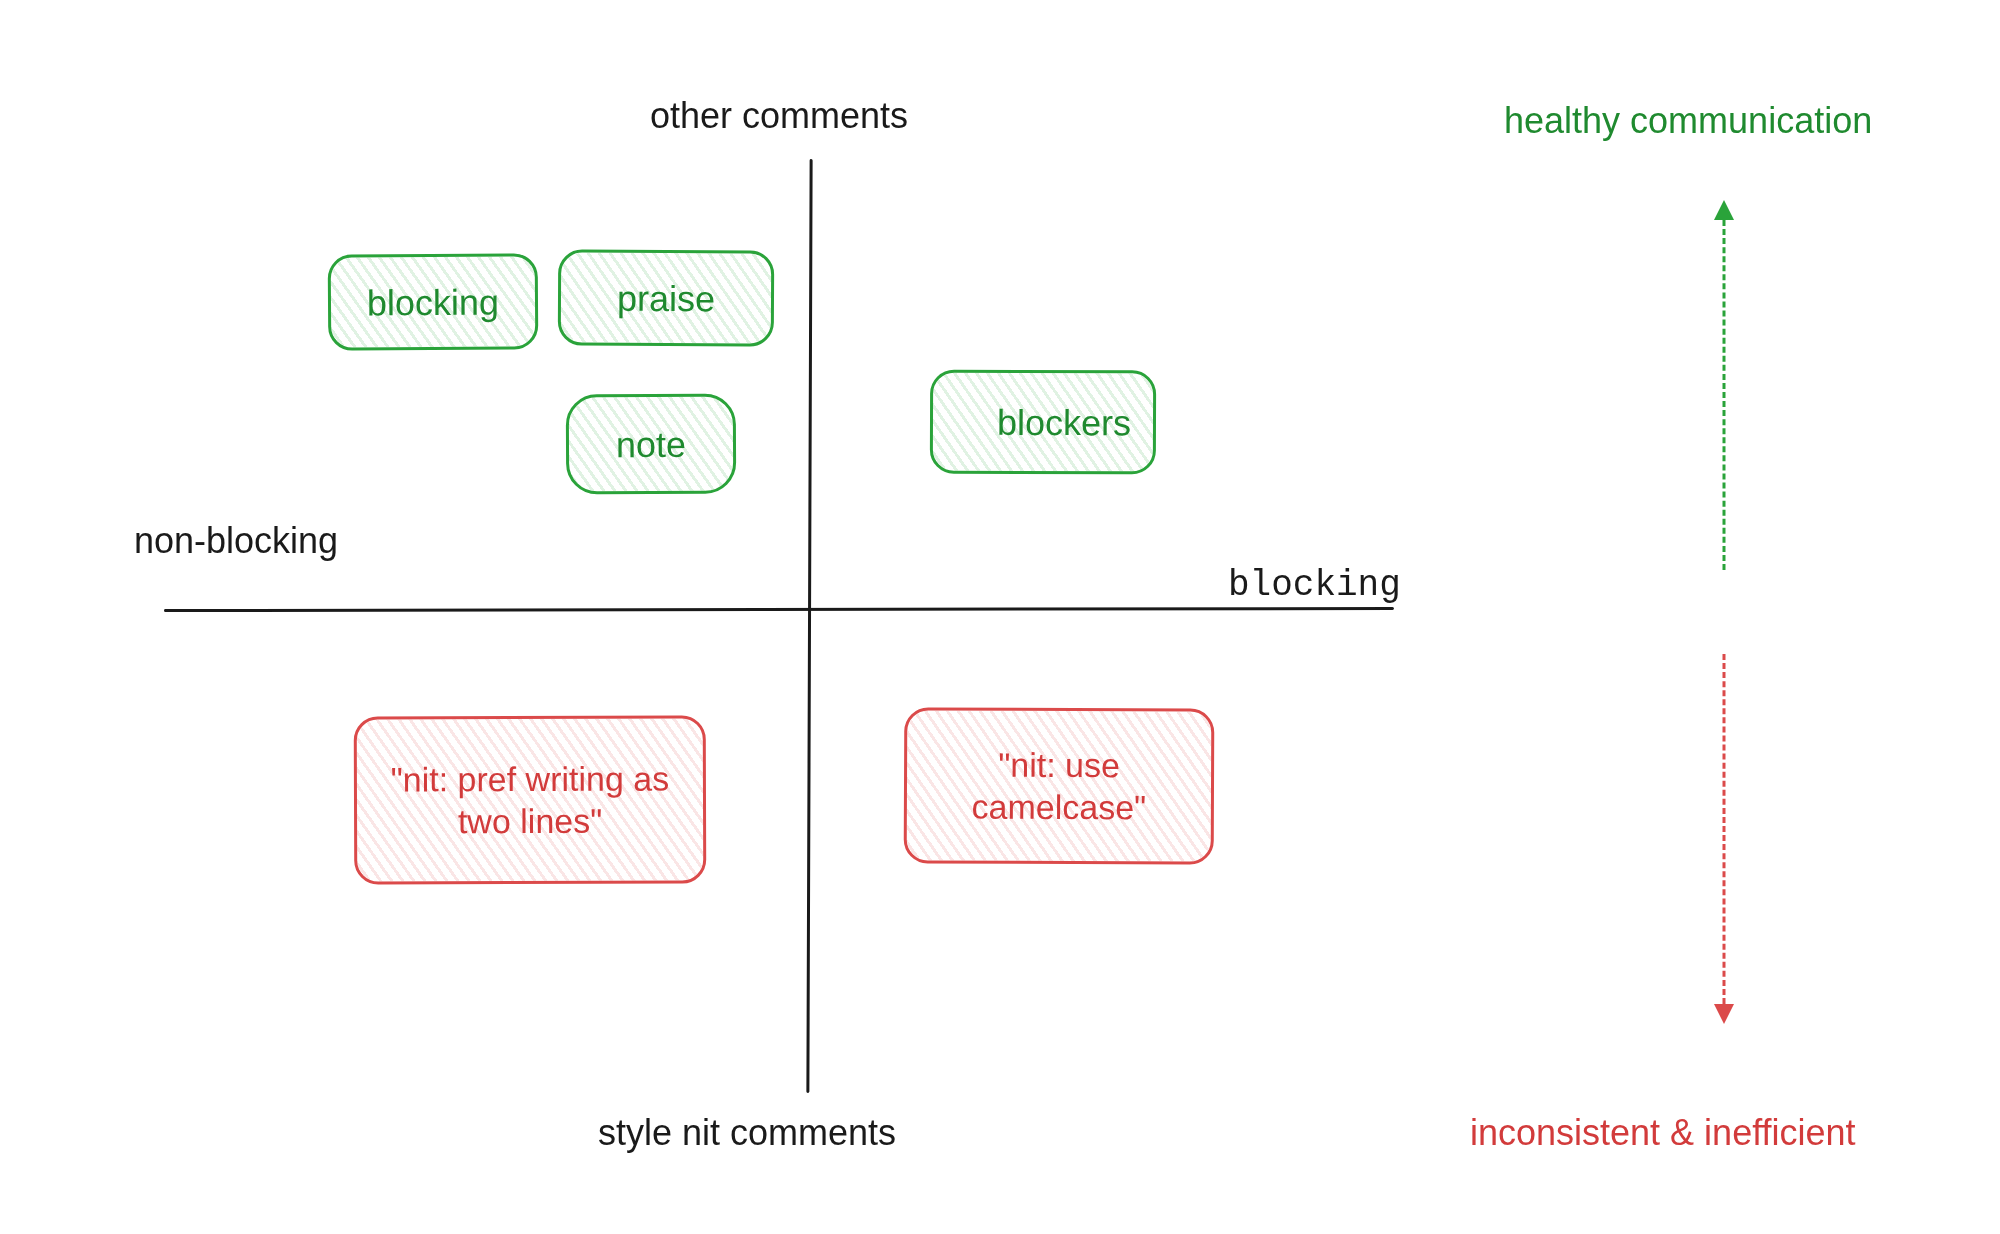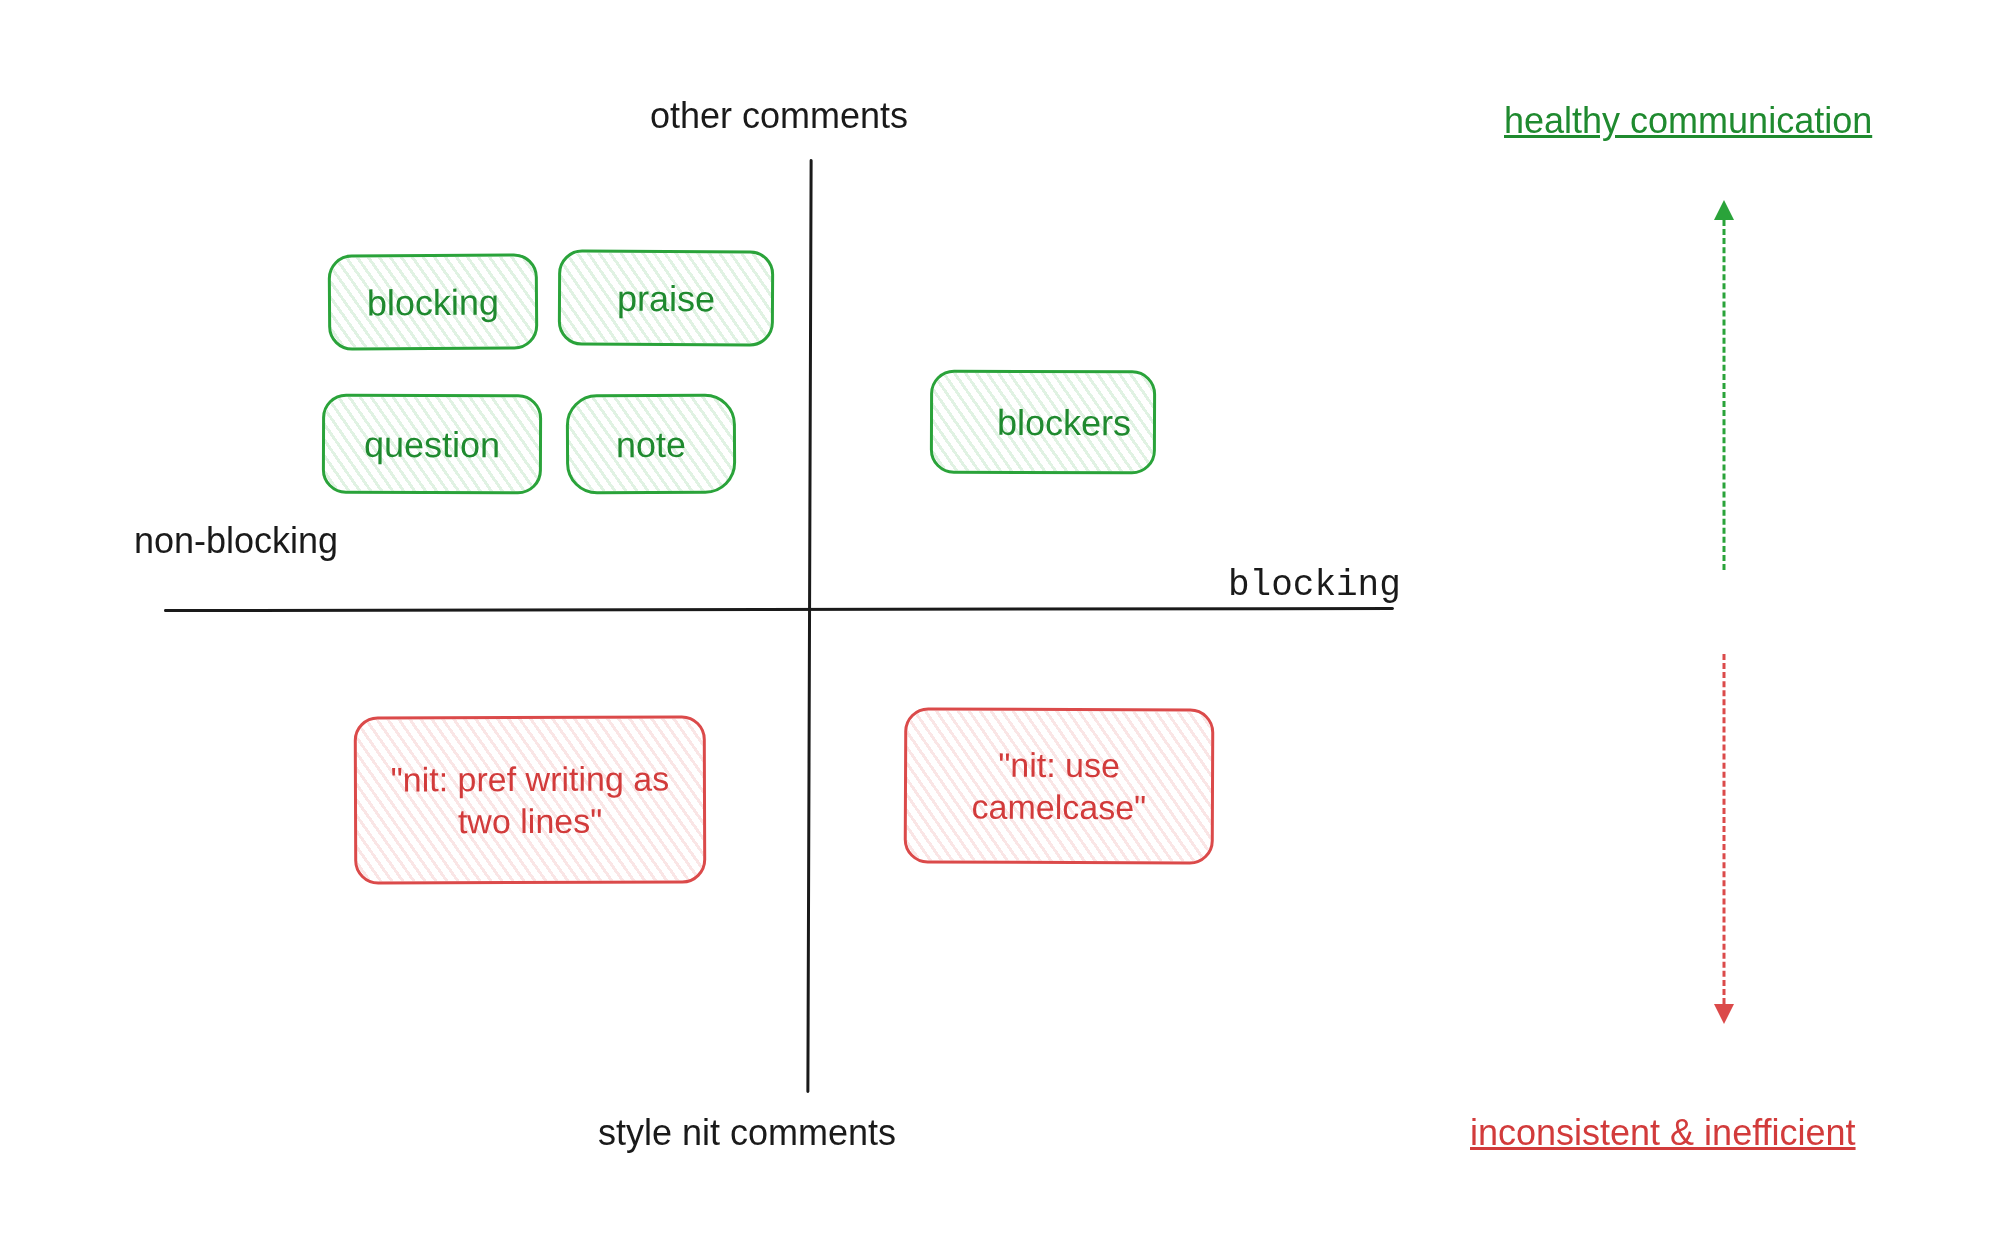--- a/index.html
+++ b/index.html
@@ -87,21 +87,20 @@
       rgba(219,74,74,0.0) 3px,
       rgba(219,74,74,0.0) 9px);
   }
   .box .txt { position: relative; z-index: 1; }
 
   
   .legend-label {
     position: absolute;
     font-size: 36px;
     white-space: nowrap;
-    text-decoration: underline;
   }
   .legend-label.green { color: #1f8a2f; }
   .legend-label.red   { color: #d23b3b; }
 
   .arrow-col {
     position: absolute;
     left: 1712px;
     width: 24px;
   }
   .dash-line {
@@ -139,24 +138,20 @@
   <div class="axis-label" style="left:1228px; top:565px;font-family:Liberation Mono, monospace;">blocking</div>
 
   <div class="box green" style="left:328px; top:254px; width:210px; height:96px; transform:rotate(-0.4deg);">
     <div class="hatch green"></div>
     <span class="txt">blocking</span>
   </div>
   <div class="box green" style="left:558px; top:250px; width:216px; height:96px; transform:rotate(0.3deg);">
     <div class="hatch green"></div>
     <span class="txt">praise</span>
   </div>
-  <div class="box green" style="left:322px; top:394px; width:220px; height:100px; transform:rotate(0.2deg);">
-    <div class="hatch green"></div>
-    <span class="txt">question</span>
-  </div>
   <div class="box green" style="left:566px; top:394px; width:170px; height:100px; transform:rotate(-0.3deg);border-radius:31px;">
     <div class="hatch green"></div>
     <span class="txt">note</span>
   </div>
 
   <div class="box green" style="left:930px; top:370px; width:226px; height:104px; transform:rotate(0.2deg);justify-content:flex-end;">
     <div class="hatch green"></div>
     <span class="txt">blockers</span>
   </div>
 

